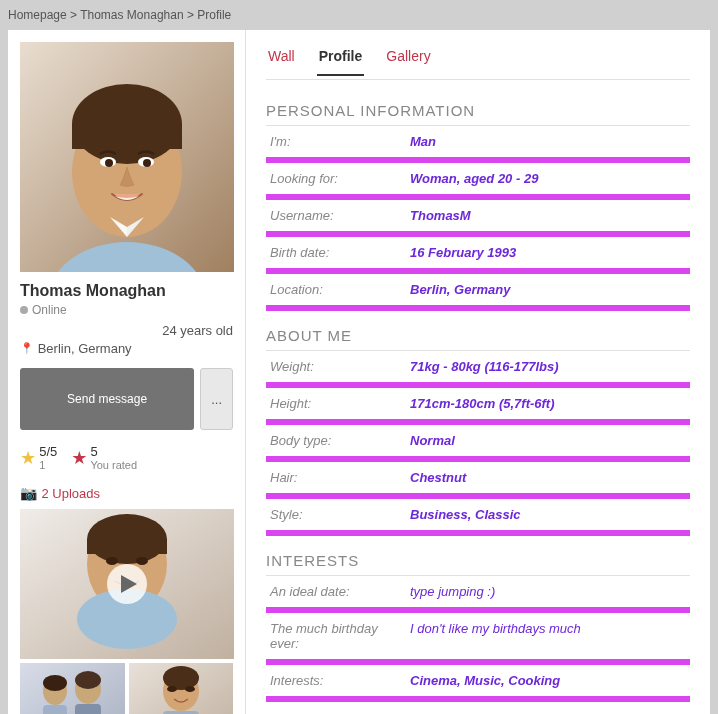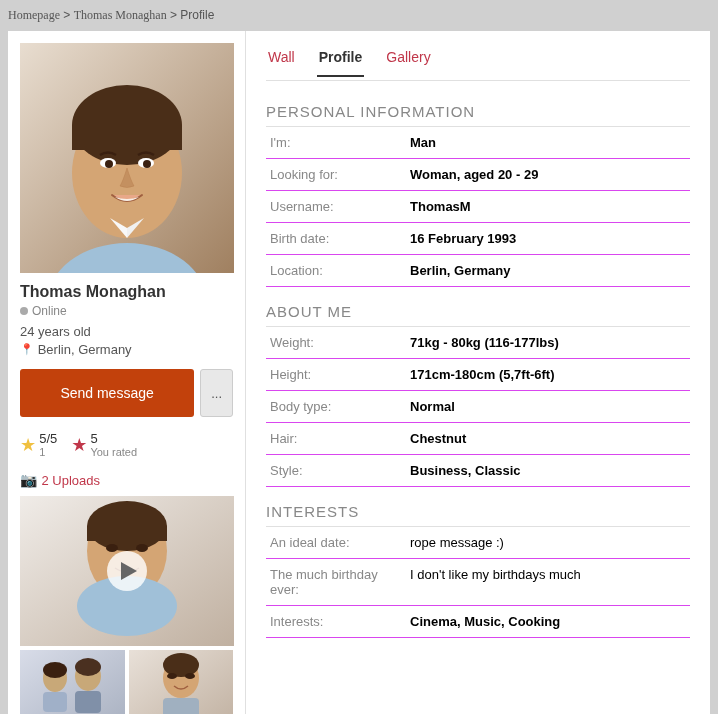--- a/index.html
+++ b/index.html
@@ -13,21 +13,21 @@
       width: 718px;
       min-height: 714px;
       background: #d0d0d0;
       padding: 8px;
     }
     .breadcrumb {
       font-size: 12px;
       color: #555;
       margin-bottom: 8px;
     }
-    .breadcrumb a { color: #555; text-decoration: none; font-family: Liberation Serif, serif; }
+    .breadcrumb a { color: #555; text-decoration: none; }
     .breadcrumb span { color: #555; }
     .main-content {
       display: flex;
       gap: 0;
       background: #fff;
     }
     
     .sidebar {
       width: 238px;
       min-width: 238px;
@@ -67,46 +67,47 @@
       width: 8px;
       height: 8px;
       background: #aaa;
       border-radius: 50%;
       display: inline-block;
     }
     .age-info {
       font-size: 13px;
       color: #555;
       margin-bottom: 3px;
+      text-align: right;
     }
     .location-info {
       font-size: 13px;
       color: #555;
       display: flex;
       align-items: center;
       gap: 4px;
       margin-bottom: 12px;
     }
     .location-icon {
       font-size: 11px;
     }
     .action-buttons {
       display: flex;
       gap: 6px;
       margin-bottom: 14px;
     }
     .send-message-btn {
       flex: 1;
-      background: #c2410c;
+      background: #737373;
       color: #fff;
       border: none;
-      padding: 16px 12px;
+      padding: 24px 12px;
       border-radius: 3px;
       cursor: pointer;
-      font-size: 14px;
+      font-size: 12px;
     }
     .more-btn {
       background: #e8e8e8;
       border: 1px solid #ccc;
       padding: 8px 10px;
       border-radius: 3px;
       cursor: pointer;
       font-size: 13px;
       color: #555;
     }
@@ -236,33 +237,34 @@
       letter-spacing: 1px;
       padding: 6px 0;
       border-bottom: 1px solid #e0e0e0;
       margin-bottom: 0;
     }
     .info-table {
       width: 100%;
       border-collapse: collapse;
     }
     .info-table tr {
-      border-bottom: 1px solid #d946ef;
+      border-bottom: 6px solid #d946ef;
+      font-style: italic;
     }
     .info-table td {
       padding: 8px 4px;
       vertical-align: top;
     }
     .info-table td:first-child {
       color: #888;
       width: 140px;
       font-size: 13px;
     }
     .info-table td:last-child {
-      color: #000000;
+      color: #6d28d9;
       font-size: 13px;
     }
     .info-table td:last-child strong {
       font-weight: bold;
     }
     .section-gap {
       margin-top: 10px;
     }
   </style>
 </head>
@@ -491,21 +493,21 @@
           <td><strong>Business, Classic</strong></td>
         </tr>
       </tbody>
         </table>
 
       <div class="section-title section-gap">INTERESTS</div>
       <table class="info-table">
         <tbody>
             <tr>
           <td>An ideal date:</td>
-          <td>rope message :)</td>
+          <td>type jumping :)</td>
         </tr>
         <tr>
           <td>The much birthday ever:</td>
           <td>I don't like my birthdays much</td>
         </tr>
         <tr>
           <td>Interests:</td>
           <td><strong>Cinema, Music, Cooking</strong></td>
         </tr>
       </tbody>

